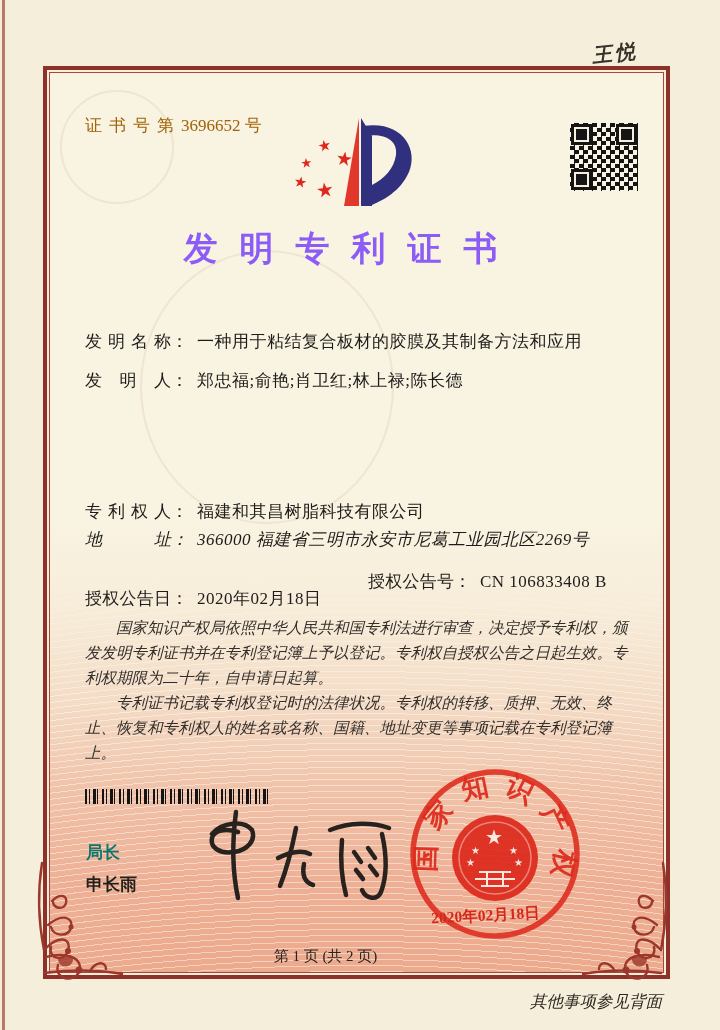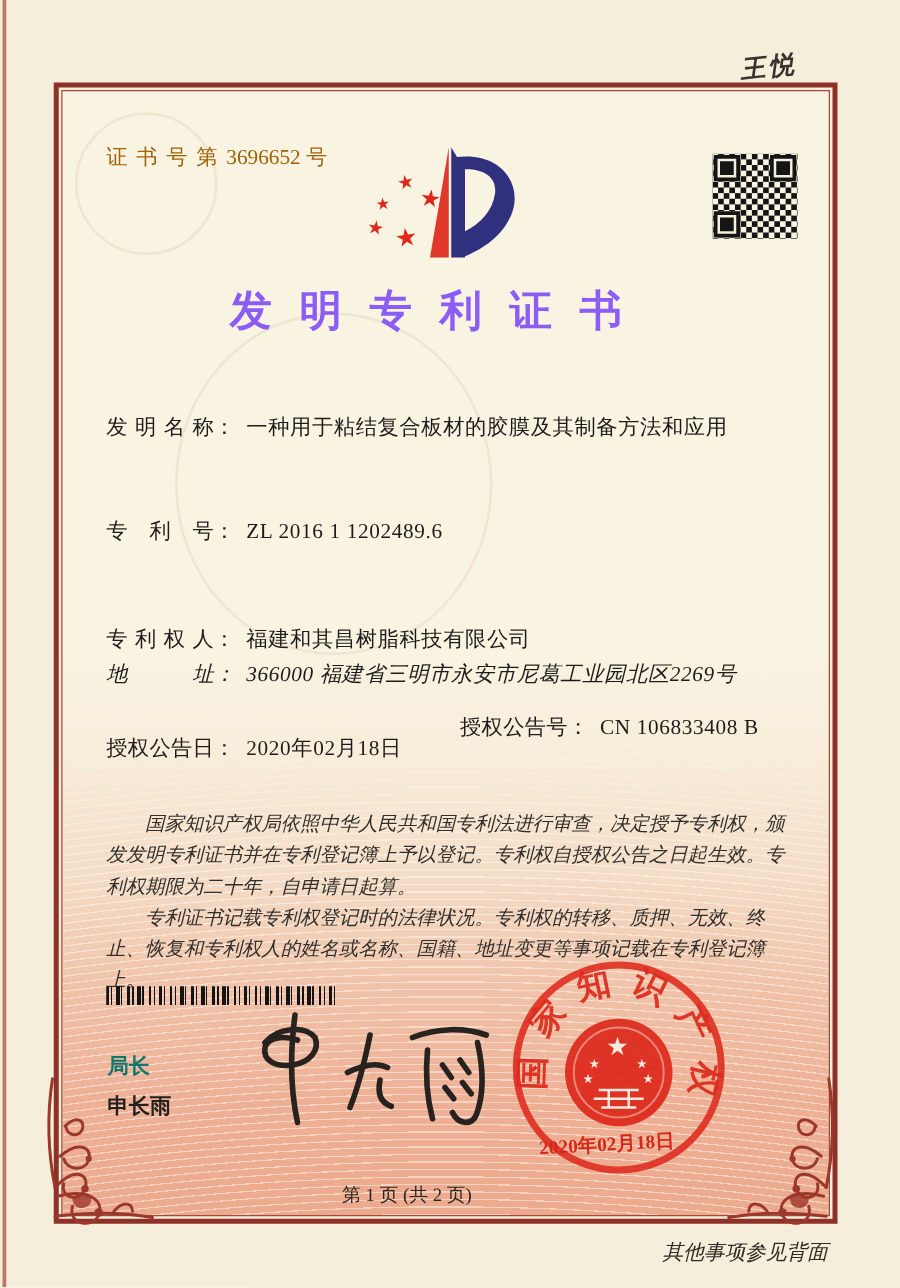--- a/index.html
+++ b/index.html
@@ -31,21 +31,21 @@
   
   .title{left:43px;top:226px;width:595px;text-align:center;font-size:34px;font-weight:bold;
     letter-spacing:22px;text-indent:22px;color:#8b5cf6;}
   
   .row{left:85px;font-size:17px;white-space:nowrap;}
   .lbl{display:inline-block;width:86px;text-align:justify;text-align-last:justify;font-weight:500;vertical-align:top;}
   .colon{margin-right:9px;}
   .val{letter-spacing:.5px;}
   
   .body-text{left:85px;top:615px;width:552px;font-size:15.5px;line-height:25px;
-    font-style:italic;color:#322e2a;margin-top:32px;}
+    font-style:italic;color:#322e2a;}
   .body-text p{margin:0;text-indent:2em;}
   
   .barcode{left:85px;top:789px;width:183px;height:15px;
     background:repeating-linear-gradient(90deg,#141414 0 2px,transparent 2px 4px,#141414 4px 5px,transparent 5px 8px,#141414 8px 11px,transparent 11px 12px,#141414 12px 13px,transparent 13px 17px);}
   .boss-title{left:86px;top:841px;font-size:17px;font-family:Liberation Serif, serif;font-weight:bold;color:#0f766e;}
   .boss-name{left:86px;top:873px;font-size:17px;font-family:"Liberation Sans","DejaVu Sans",sans-serif;font-weight:bold;color:#23201c;text-align:center;}
   
   .qr{left:570px;top:123px;width:68px;height:68px;background:
     conic-gradient(#151515 25%,transparent 0 50%,#151515 0 75%,transparent 0) 0 0/9px 9px;}
   .qr-finder{position:absolute;width:15px;height:15px;border:3px solid #151515;background:#f6f0de;}
@@ -94,22 +94,22 @@
     <div class="qr-finder qr-f-tl"></div>
     <div class="qr-finder qr-f-tr"></div>
     <div class="qr-finder qr-f-bl"></div>
   </div>
 
   <div class="abs title">发明专利证书</div>
 
   <div class="abs row" style="top:318px;margin-top:12px;">
     <span class="lbl">发明名称</span><span class="colon">：</span><span class="val">一种用于粘结复合板材的胶膜及其制备方法和应用</span>
   </div>
-  <div class="abs row" style="top:413px;">
-    <span class="lbl">专利号</span><span class="colon">：</span><span class="val">ZL 2016 1 1202489.6</span>
+  <div class="abs row" style="top:369px;">
+    <span class="lbl">发明人</span><span class="colon">：</span><span class="val">郑忠福;俞艳;肖卫红;林上禄;陈长德</span>
   </div>
   <div class="abs row" style="top:500px;">
     <span class="lbl">专利权人</span><span class="colon">：</span><span class="val">福建和其昌树脂科技有限公司</span>
   </div>
   <div class="abs row" style="top:528px;font-style:italic;">
     <span class="lbl">地址</span><span class="colon">：</span><span class="val">366000 福建省三明市永安市尼葛工业园北区2269号</span>
   </div>
   <div class="abs row" style="top:587px;">
     <span class="lbl">授权公告日</span><span class="colon">：</span><span class="val">2020年02月18日</span>
   </div>

